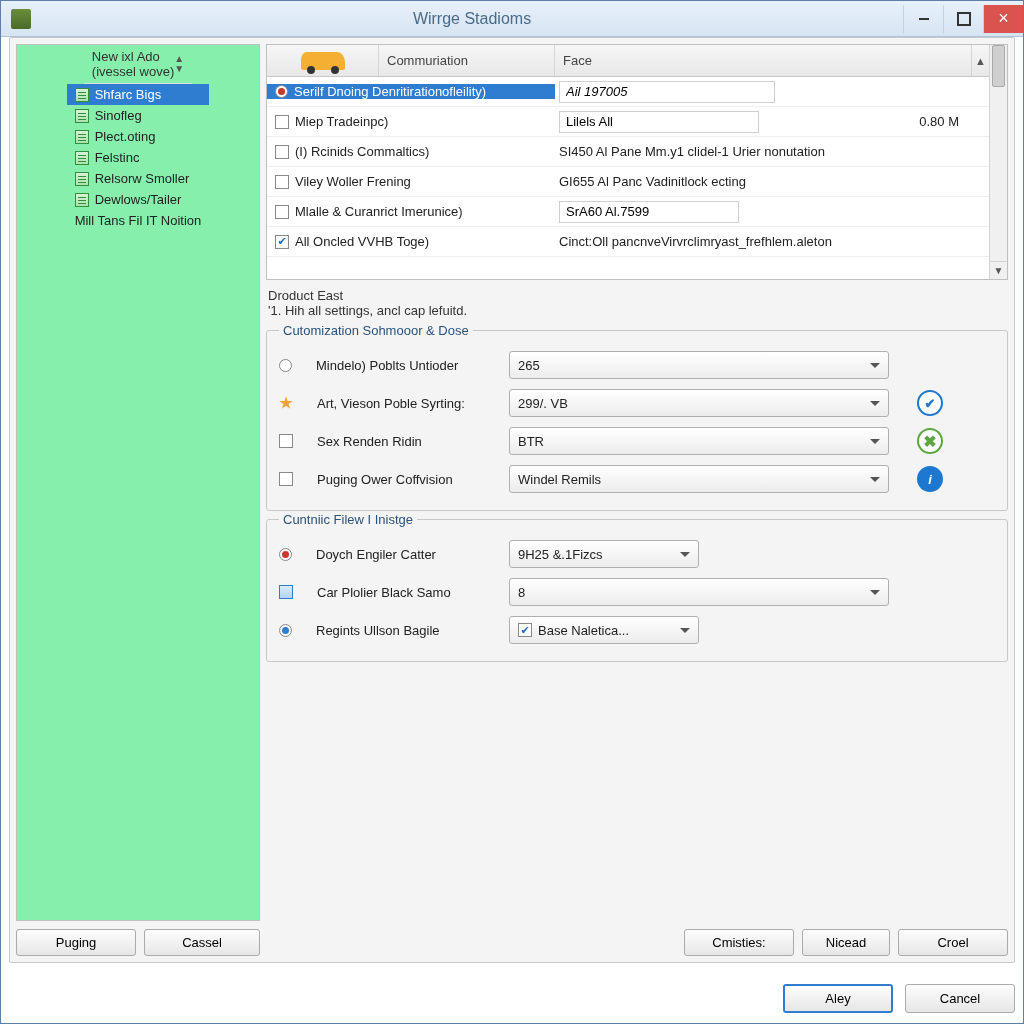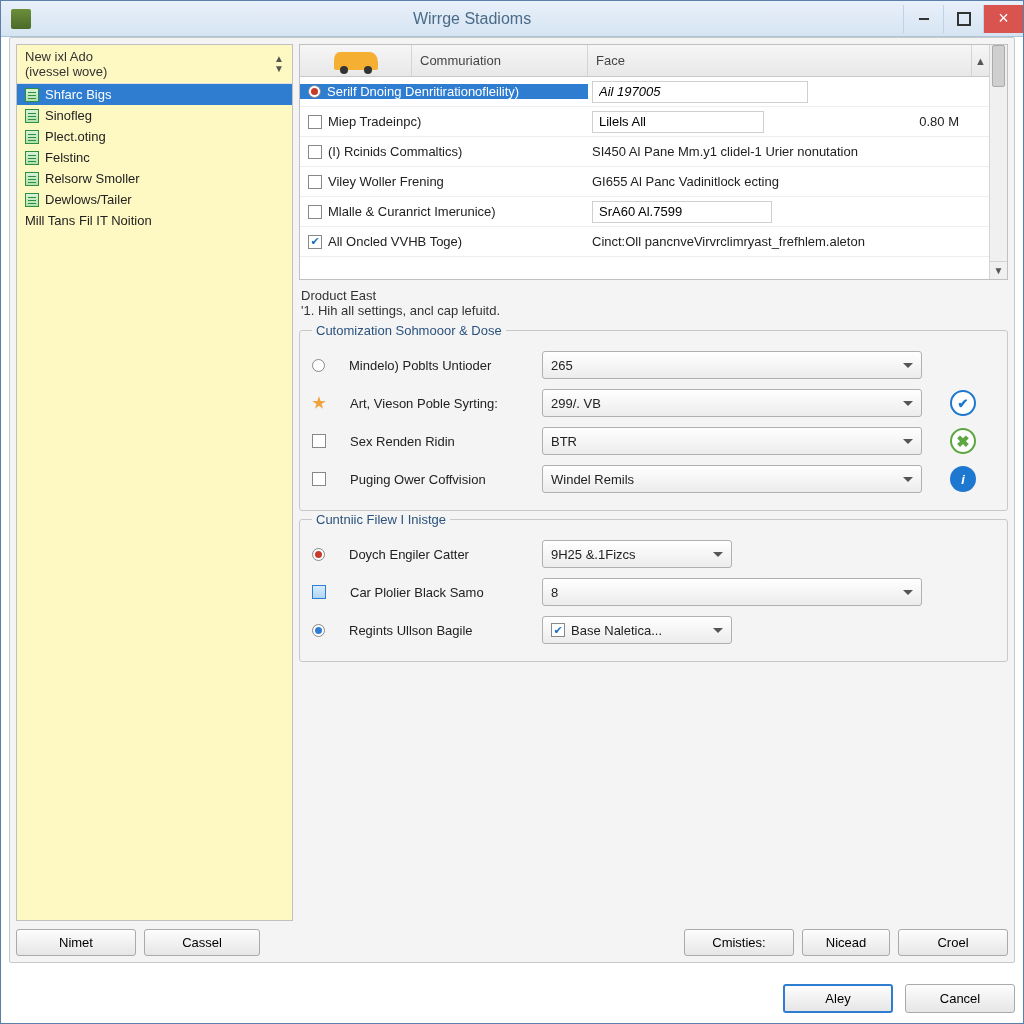--- a/index.html
+++ b/index.html
@@ -8,21 +8,21 @@
 .titlebar { height: 36px; background: linear-gradient(#e8f0fa, #d6e4f2); display: flex; align-items: center; border-bottom: 1px solid #aac4dc; }
 .titlebar .app-icon { width: 20px; height: 20px; margin: 0 10px; background: linear-gradient(#6b8e3a, #4a6b28); border-radius: 2px; }
 .titlebar .title { flex: 1; text-align: center; color: #4a6b88; font-size: 16px; }
 .win-btns { display: flex; }
 .win-btn { width: 40px; height: 28px; display: flex; align-items: center; justify-content: center; border-left: 1px solid #bfd3e6; }
 .win-btn.min::before { content:""; width:10px; height:2px; background:#333; }
 .win-btn.max::before { content:""; width:10px; height:10px; border:2px solid #333; }
 .win-btn.close { background:#d9534f; color:#fff; font-size:18px; }
 .client { position:absolute; top:36px; left:8px; right:8px; bottom:60px; background:#f4f4f4; border:1px solid #c8c8c8; border-radius:2px; padding:6px; display:flex; flex-direction:column; }
 .panes { flex:1; display:flex; gap:6px; overflow:hidden; }
-.sidebar { width:277px; background:#fef9c3; border:1px solid #c0c0c0; display:flex; flex-direction:column; }
+.sidebar { width:244px; background:#86efac; border:1px solid #c0c0c0; display:flex; flex-direction:column;align-items:center; }
 .sidebar-head { padding:4px 8px; border-bottom:1px solid #e0e0e0; display:flex; align-items:center; }
 .sidebar-head .t1 { flex:1; color:#333; }
 .sidebar-head .arrows { font-size:10px; color:#555; text-align:center; line-height:10px; }
 .side-list { flex:1; overflow:auto; }
 .side-item { padding:3px 8px; display:flex; align-items:center; gap:6px; }
 .side-item.sel { background:#2f7dd1; color:#fff; }
 .side-item .si-icon { width:14px; height:14px; border:1px solid #2f8f3a; background:linear-gradient(#d9f2d9,#b0e0b0); position:relative; }
 .side-item .si-icon::before { content:""; position:absolute; left:2px; right:2px; top:3px; height:1px; background:#2f8f3a; box-shadow:0 3px 0 #2f8f3a, 0 6px 0 #2f8f3a; }
 .side-item.plain { padding-left:8px; }
 .main { flex:1; display:flex; flex-direction:column; gap:4px; overflow:hidden; }
@@ -151,21 +151,21 @@
                   <div class="c3">
                     <input value="Ail 197005" style="width: 216px; font-style: italic;">
                   </div>
                 </div>
                 <div class="grow">
                   <div class="c1">
                     <span class="cbx"></span>
                     <span>Miep Tradeinpc)</span>
                   </div>
                   <div class="c3">
-                    <input value="Lilels All" style="width: 172px;">
+                    <input value="Lilels All" style="width: 200px;">
                     <span style="margin-left: auto; padding-right: 26px;">0.80 M</span>
                   </div>
                 </div>
                 <div class="grow">
                   <div class="c1">
                     <span class="cbx"></span>
                     <span>(I) Rcinids Commaltics)</span>
                   </div>
                   <div class="c3">
                     <span>SI450 Al Pane Mm.y1 clidel-1 Urier nonutation</span>
@@ -280,21 +280,21 @@
                 </div>
               </div>
             </div>
         </div>
 
         <div style="flex:1"></div>
       </div>
     </div>
 
     <div class="btnbar">
-      <button class="btn" style="width:120px">Nimet</button>
+      <button class="btn" style="width:120px">Puging</button>
       <button class="btn" style="width:116px">Cassel</button>
       <div class="spacer"></div>
       <button class="btn" style="width:110px">Cmisties:</button>
       <button class="btn" style="width:88px">Nicead</button>
       <button class="btn" style="width:110px">Croel</button>
     </div>
   </div>
 
   <div class="footer">
     <button class="btn primary" style="width:110px">Aley</button>

